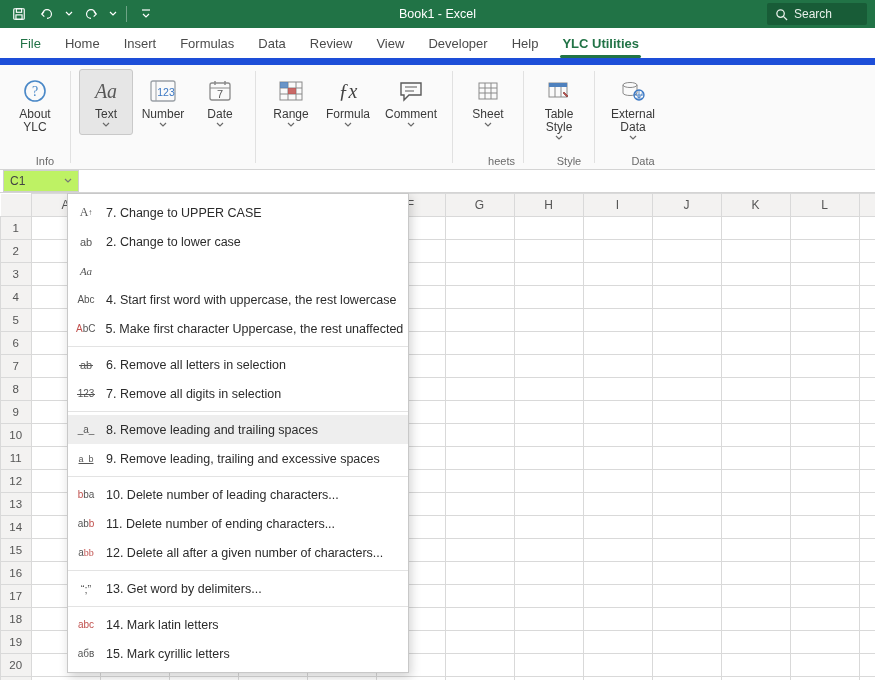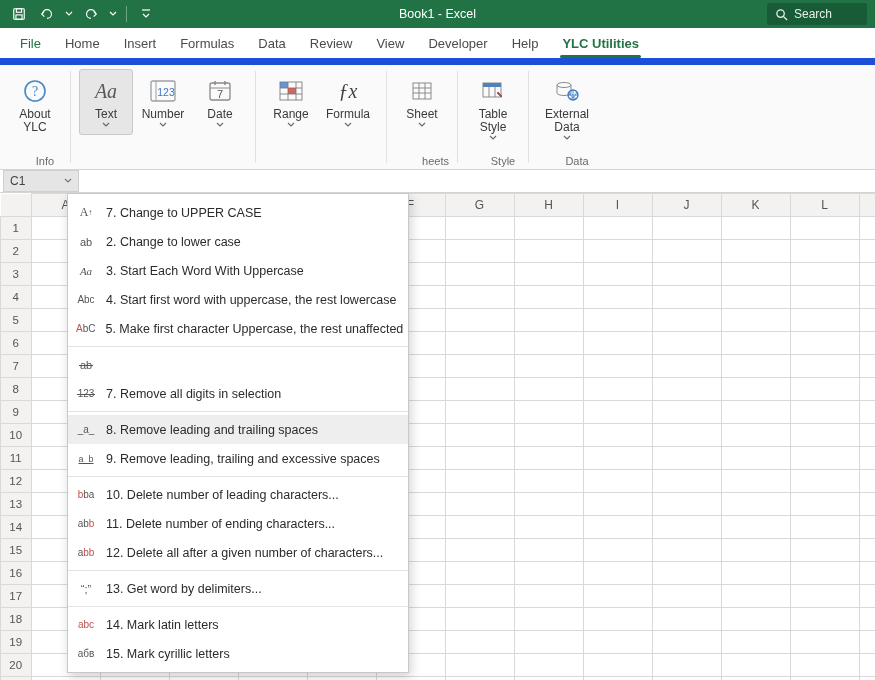--- a/index.html
+++ b/index.html
@@ -28,21 +28,21 @@
   .rb{display:flex;flex-direction:column;align-items:center;width:54px;padding:4px 2px 0;border:1px solid transparent;border-radius:3px;cursor:pointer;}
   .rb.slim{width:48px;}
   .rb.wide{width:60px;}
   .rb.pressed{background:#e6e6e6;border-color:#c9c9c9;}
   .rb .ic{height:34px;display:flex;align-items:center;justify-content:center;}
   .rb .lbl{font-size:12px;color:#3a3a3a;text-align:center;line-height:13px;min-height:26px;display:flex;flex-direction:column;align-items:center;justify-content:flex-start;}
   .dd{margin-top:1px;}
   .dd svg{stroke:#6a6a6a;}
   
   .fxbar{height:22px;border-bottom:1px solid #d4d4d4;display:flex;align-items:center;}
-  .namebox{width:62px;height:20px;border:1px solid #cfcfcf;margin-left:3px;display:flex;align-items:center;padding:0 6px;font-size:12px;color:#444;background:#e5e5e5;justify-content:space-between;}
+  .namebox{width:62px;height:20px;border:1px solid #cfcfcf;margin-left:3px;display:flex;align-items:center;padding:0 6px;font-size:12px;color:#444;background:#bef264;justify-content:space-between;}
   .namebox svg{stroke:#777;}
   
   .sheet{flex:1;position:relative;overflow:hidden;background:#fff;}
   table.grid{border-collapse:collapse;table-layout:fixed;width:910px;position:absolute;left:0;top:0;}
   table.grid th,table.grid td{border:1px solid #d9d9d9;height:20px;font-weight:400;}
   table.grid thead th{background:#f3f2f1;color:#555;font-size:12px;height:20px;}
   table.grid th.corner{background:#f3f2f1;width:28px;border-top:none;border-left:none;}
   table.grid th.col{width:66px;}
   table.grid th.rowh{background:#f3f2f1;color:#555;font-size:11.5px;width:28px;text-align:center;}
   
@@ -228,20 +228,37 @@
             </div>
           <div class="lbl">
               <span>Formula</span>
               <span class="dd">
                 <svg width="8" height="6" viewBox="0 0 8 6">
                   <path d="M1 1 L4 4 L7 1" fill="none" stroke-width="1.2"></path>
                 </svg>
               </span>
             </div>
         </div>
+        <div class="rb wide">
+          <div class="ic">
+            <svg width="26" height="22" viewBox="0 0 26 22">
+                <path d="M3 3 h20 v12 h-12 l-5 5 v-5 h-3 z" fill="none" stroke="#595959" stroke-width="1.4"></path>
+                <line x1="7" y1="7" x2="19" y2="7" stroke="#595959"></line>
+                <line x1="7" y1="11" x2="16" y2="11" stroke="#595959"></line>
+              </svg>
+          </div>
+          <div class="lbl">
+              <span>Comment</span>
+              <span class="dd">
+                <svg width="8" height="6" viewBox="0 0 8 6">
+                  <path d="M1 1 L4 4 L7 1" fill="none" stroke-width="1.2"></path>
+                </svg>
+              </span>
+            </div>
+        </div>
       </div>
     </div>
     <div class="rsep"></div>
 
     <div class="group">
       <div class="buttons">
         <div class="rb slim">
           <div class="ic">
             <svg width="24" height="22" viewBox="0 0 24 22">
                 <rect x="3" y="3" width="18" height="16" fill="none" stroke="#8a8a8a"></rect>
@@ -689,35 +706,35 @@
       <div class="mi">
           <span class="mic" style="font-family:Georgia;font-size:12px;">A<sup style="font-size:8px;">↑</sup></span>
           <span class="mtx">7. Change to UPPER CASE</span>
         </div>
       <div class="mi">
           <span class="mic">ab</span>
           <span class="mtx">2. Change to lower case</span>
         </div>
       <div class="mi">
           <span class="mic" style="font-style:italic;font-family:Georgia;">Aa</span>
-          <span class="mtx">3. Start Each Word With Uppercase</span>
         </div>
       <div class="mi">
           <span class="mic" style="font-size:10px;">Abc</span>
           <span class="mtx">4. Start first word with uppercase, the rest lowercase</span>
         </div>
       <div class="mi">
           <span class="mic" style="font-size:10px;"><span style="color:#c0504d;">A</span>bC</span>
           <span class="mtx">5. Make first character Uppercase, the rest unaffected</span>
         </div>
       <div class="msep"></div>
       <div class="mi">
           <span class="mic">
             <span class="strike">ab</span>
           </span>
+          <span class="mtx">6. Remove all letters in selection</span>
         </div>
       <div class="mi">
           <span class="mic">
             <span class="strike" style="font-size:10px;">123</span>
           </span>
           <span class="mtx">7. Remove all digits in selection</span>
         </div>
       <div class="msep"></div>
       <div class="mi hover">
           <span class="mic" style="font-size:10px;">_a_</span>
@@ -730,21 +747,21 @@
       <div class="msep"></div>
       <div class="mi">
           <span class="mic" style="font-size:10px;"><span style="color:#c0504d;">b</span>ba</span>
           <span class="mtx">10. Delete number of leading characters...</span>
         </div>
       <div class="mi">
           <span class="mic" style="font-size:10px;">ab<span style="color:#c0504d;">b</span></span>
           <span class="mtx">11. Delete number of ending characters...</span>
         </div>
       <div class="mi">
-          <span class="mic" style="font-size:10px;">a<span style="color:#c0504d;">bb</span></span>
+          <span class="mic" style="font-size:10px;">a<span style="color:#c0504d;font-family:Liberation Serif, serif;">bb</span></span>
           <span class="mtx">12. Delete all after a given number of characters...</span>
         </div>
       <div class="msep"></div>
       <div class="mi">
           <span class="mic" style="font-size:11px;">“;”</span>
           <span class="mtx">13. Get word by delimiters...</span>
         </div>
       <div class="msep"></div>
       <div class="mi">
           <span class="mic" style="font-size:10px;color:#c0504d;">abc</span>

